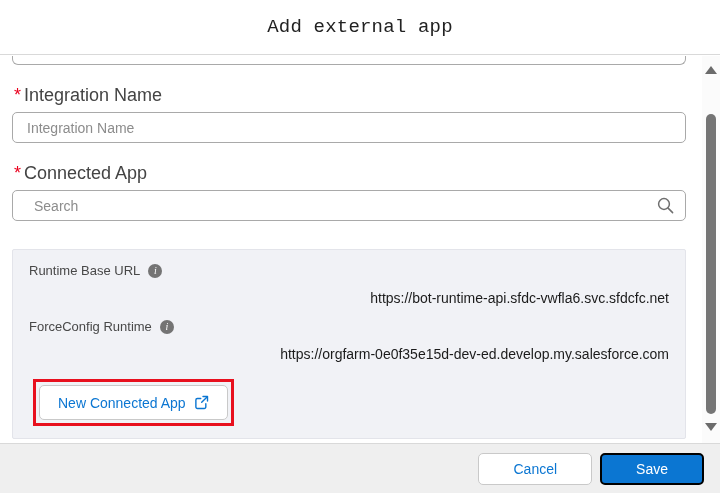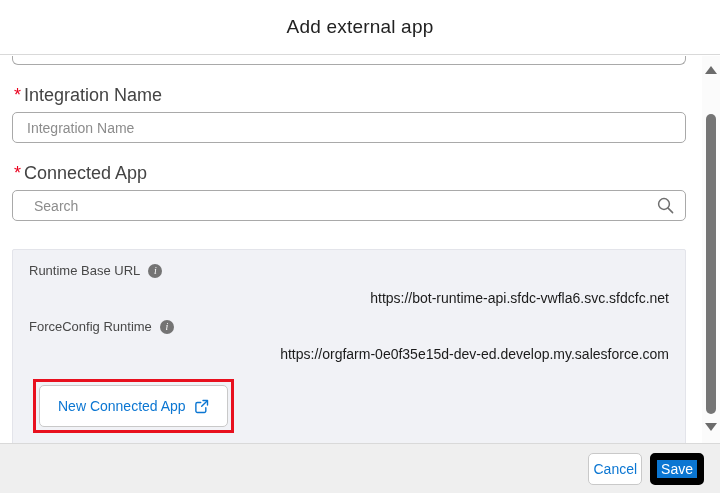--- a/index.html
+++ b/index.html
@@ -2,21 +2,21 @@
 <html><head>
 <meta charset="utf-8">
 <style>
   * { margin: 0; padding: 0; box-sizing: border-box; }
   html, body { width: 720px; height: 493px; background: #fff; }
   body { font-family: "Liberation Sans", "DejaVu Sans", sans-serif; color: #181818; }
 
   .modal { position: relative; width: 720px; height: 493px; background: #fff; display: flex; flex-direction: column; overflow: hidden; }
 
   
-  .modal-header { flex: 0 0 55px; display: flex; align-items: center; justify-content: center; border-bottom: 1px solid #d9d9d9; background: #fff; }
+  .modal-header { flex: 0 0 55px; display: flex; align-items: center; justify-content: center; border-bottom: 1px solid #d9d9d9; background: #fff; font-family: Liberation Mono, monospace; }
   .modal-title { font-size: 19px; color: #222; letter-spacing: .2px; }
 
   
   .modal-body { flex: 1 1 auto; position: relative; overflow: hidden; padding: 0 34px 0 12px; }
 
   .partial-input { height: 9px; border: 1px solid #a9a9a9; border-top: none; border-radius: 0 0 6px 6px; margin-top: 1px; }
 
   .field-label { display: block; margin: 20px 0 6px 2px; font-size: 18px; color: #444; }
   .req { color: #ea001e; margin-right: 3px; }
 
@@ -27,28 +27,28 @@
   .search-wrap .text-input { padding-right: 38px; padding-left: 21px; }
   .search-icon { position: absolute; right: 12px; top: 7px; width: 17px; height: 17px; pointer-events: none; }
 
   
   .info-panel { margin-top: 28px; background: #f1f2f6; border: 1px solid #e3e4ea; border-radius: 2px; padding: 13px 16px 12px 16px; }
   .info-label-row { display: flex; align-items: center; gap: 8px; font-size: 13px; color: #484848; margin-bottom: 12px; }
   .info-icon { display: inline-flex; align-items: center; justify-content: center; width: 14px; height: 14px; border-radius: 50%; background: #747474; color: #fff; font-size: 10px; font-style: italic; font-family: "Liberation Serif", serif; line-height: 1; }
   .info-value { font-size: 14px; color: #1b1b1b; margin-bottom: 13px; text-align: right; }
 
   .annotation-box { display: inline-block; border: 3px solid #e8101e; margin-top: 4px; margin-left: 4px; padding: 3px; }
-  .new-app-btn { display: inline-flex; align-items: center; gap: 8px; height: 42px; padding: 0 18px; background: #fff; border: 1px solid #c9c9c9; border-radius: 5px; color: #0b76d2; font-size: 14px; font-family: "Liberation Sans", sans-serif; cursor: pointer; }
+  .new-app-btn { display: inline-flex; align-items: center; gap: 8px; height: 35px; padding: 0 18px; background: #fff; border: 1px solid #c9c9c9; border-radius: 5px; color: #0b76d2; font-size: 14px; font-family: "Liberation Sans", sans-serif; cursor: pointer; }
   .ext-icon { width: 15px; height: 15px; }
 
   
   .modal-footer { flex: 0 0 50px; background: #efefef; border-top: 1px solid #d9d9d9; display: flex; align-items: center; justify-content: flex-end; gap: 8px; padding-right: 16px; }
-  .btn { height: 32px; border-radius: 5px; font-size: 14px; font-family: "Liberation Sans", sans-serif; padding: 0 4px; cursor: pointer; }
+  .btn { height: 32px; border-radius: 5px; font-size: 14px; font-family: "Liberation Sans", sans-serif; padding: 0 34px; cursor: pointer; }
   .btn-cancel { background: #fff; border: 1px solid #c9c9c9; color: #0b76d2; }
-  .btn-save { background: #0b76d2; border: 7px solid #000000; color: #fff; text-align: center; }
+  .btn-save { background: #0b76d2; border: 2px solid #000000; color: #fff; text-align: center; }
 
   
   .scrollbar { position: absolute; right: 0; top: 56px; width: 18px; height: 387px; background: #fbfbfb; }
   .scroll-arrow { position: absolute; left: 50%; transform: translateX(-50%); width: 0; height: 0; border-left: 6px solid transparent; border-right: 6px solid transparent; cursor: pointer; }
   .scroll-arrow.up { top: 10px; border-bottom: 8px solid #6b6b6b; }
   .scroll-arrow.down { bottom: 12px; border-top: 8px solid #6b6b6b; }
   .scroll-thumb { position: absolute; left: 4px; width: 10px; top: 58px; height: 300px; background: #757575; border-radius: 5px; cursor: pointer; }
 </style>
 </head>
 <body>

